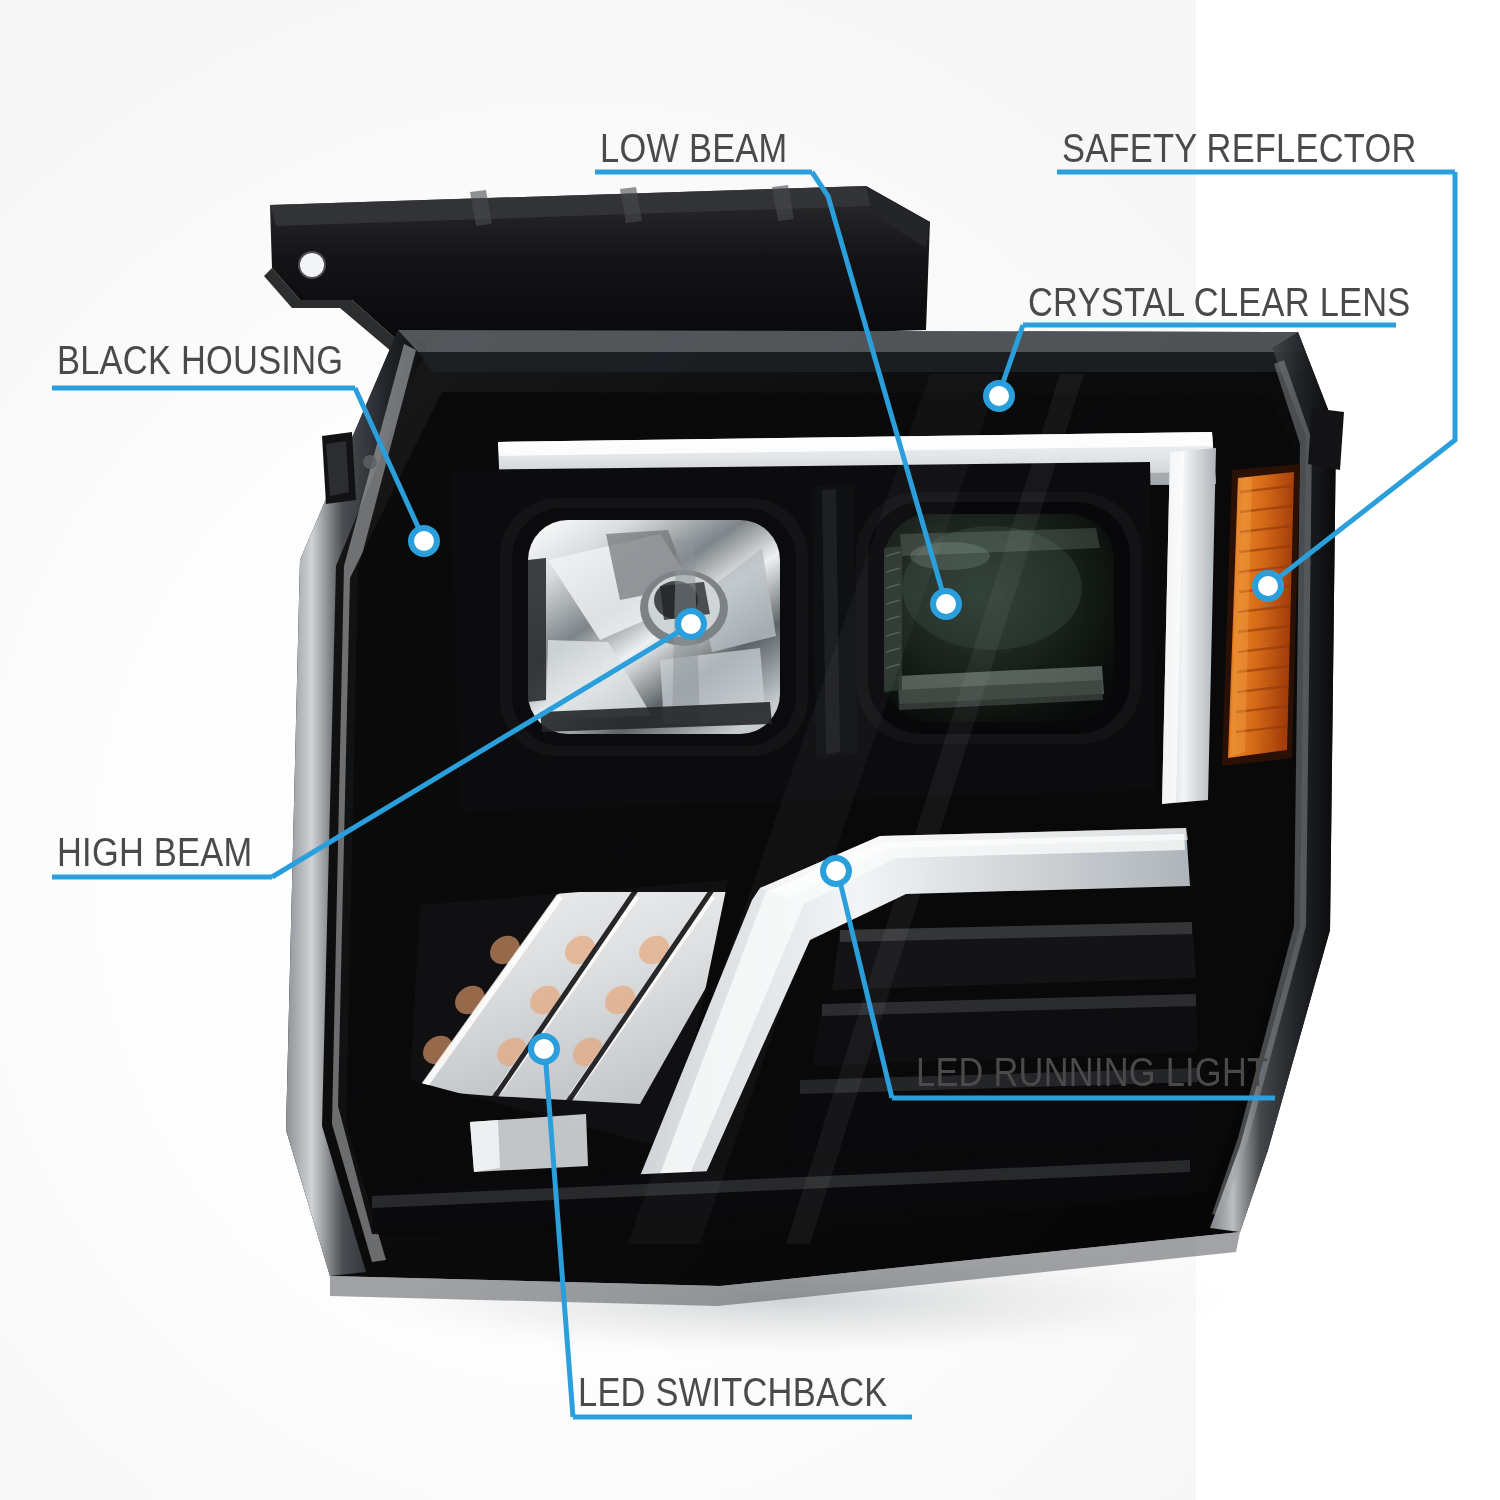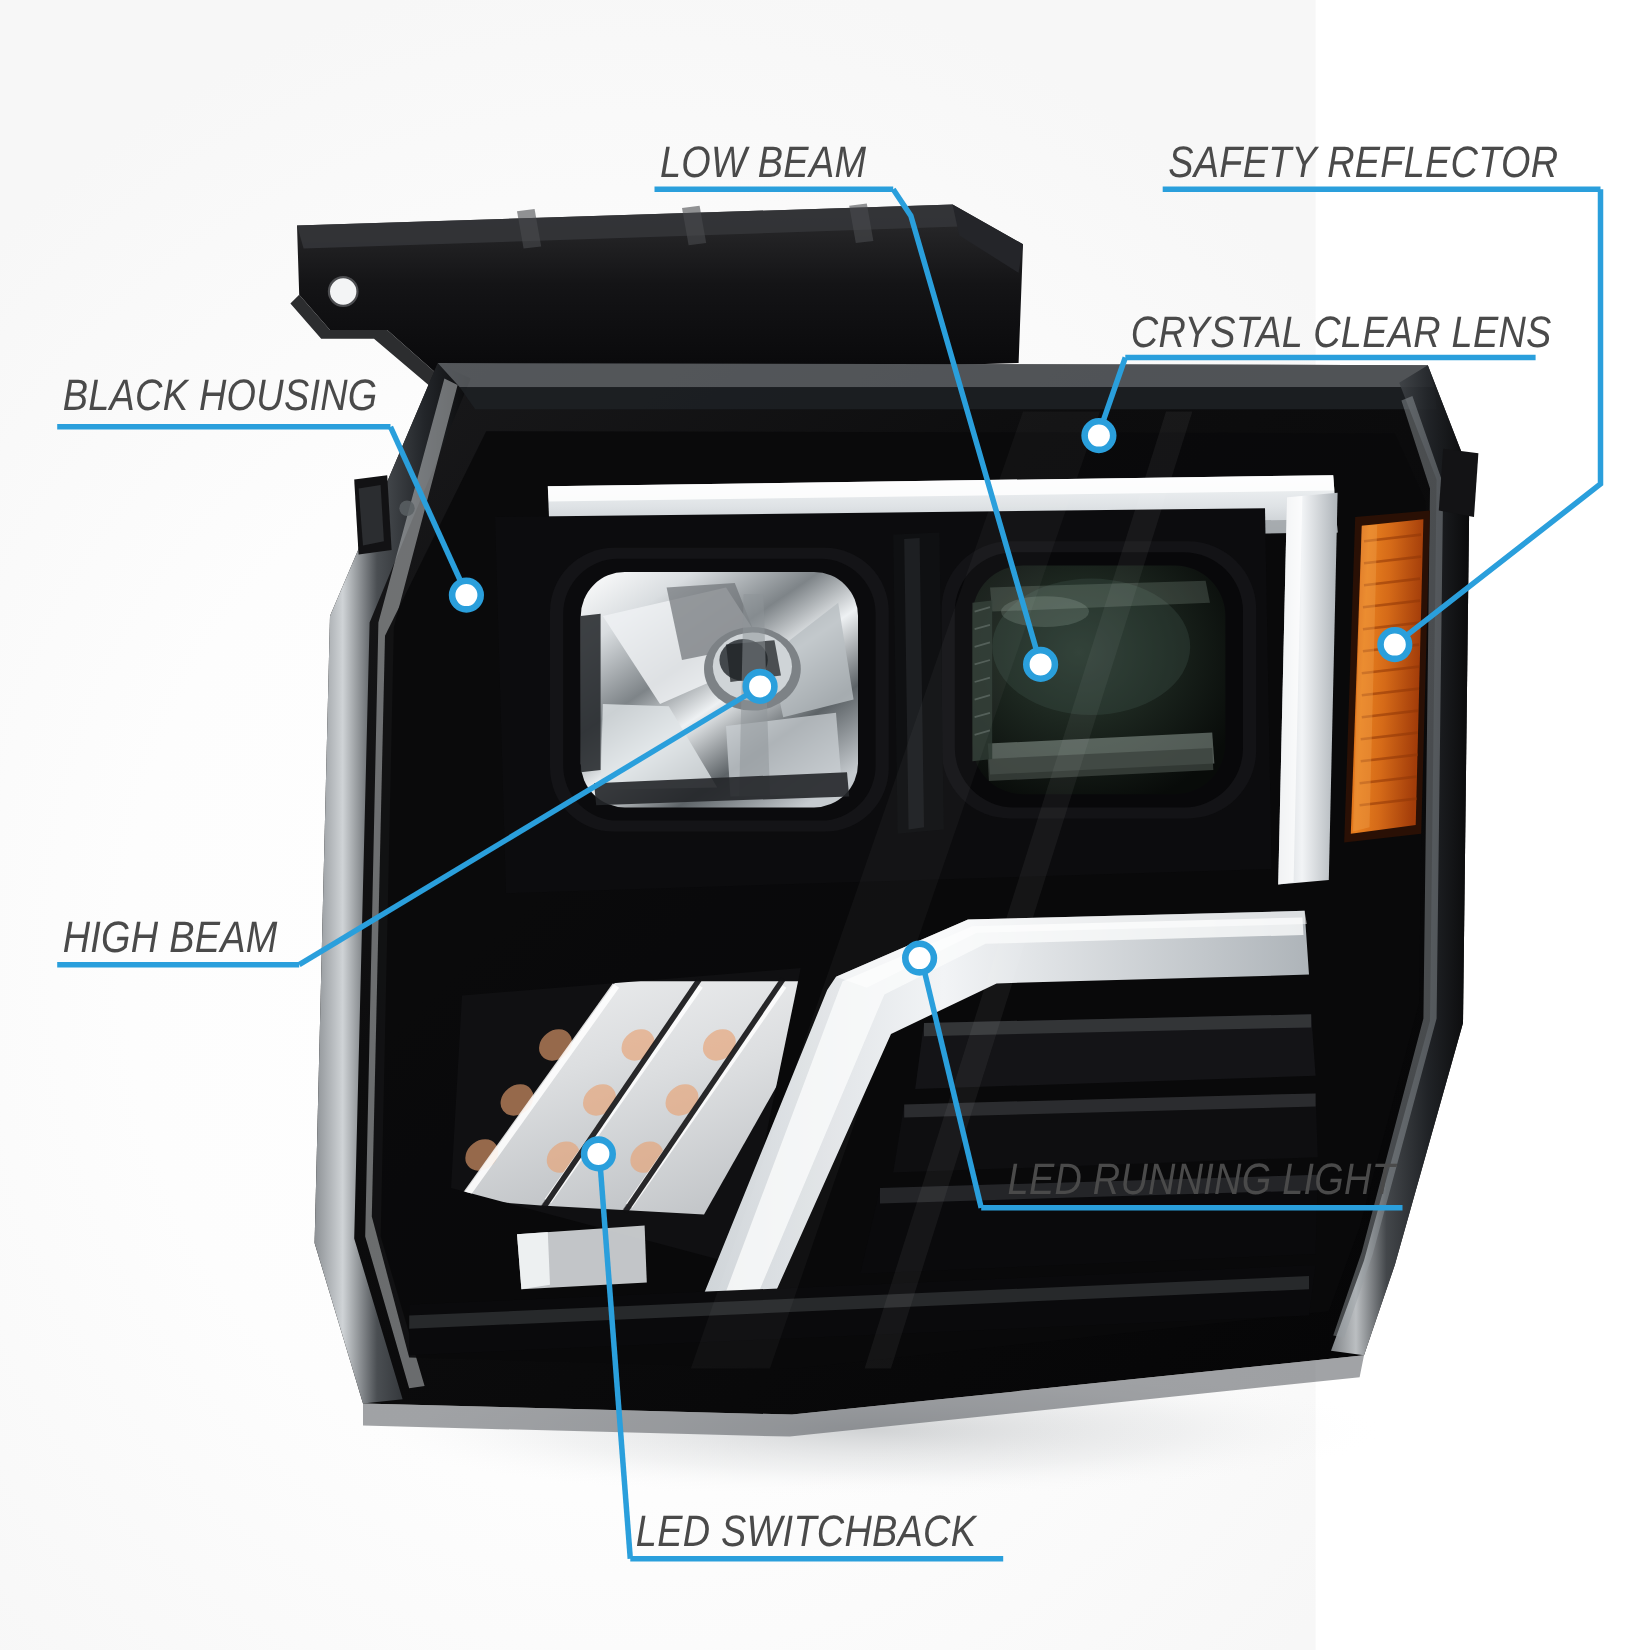--- a/index.html
+++ b/index.html
@@ -4,21 +4,21 @@
 <style>
   * { margin:0; padding:0; box-sizing:border-box; }
   html,body { width:1500px; height:1500px; }
   body {
     font-family:"Liberation Sans", sans-serif;
     background:#ffffff;
     position:relative;
     overflow:hidden;
   }
   #stage { position:absolute; inset:0; width:1196px; height:1500px;
-           background:radial-gradient(ellipse 70% 60% at 48% 58%, #ffffff 0%, #fdfdfd 55%, #f7f7f7 100%);font-style:italic; }
+           background:radial-gradient(ellipse 70% 60% at 48% 58%, #ffffff 0%, #fdfdfd 55%, #f7f7f7 100%); }
 
   
   svg.layer { position:absolute; left:0; top:0; width:1500px; height:1500px; overflow:visible; }
   svg#product { z-index:2; }
   svg#leaders { z-index:5; }
 
   
   .callout {
     position:absolute; z-index:6;
     color:#4a4a4a;

